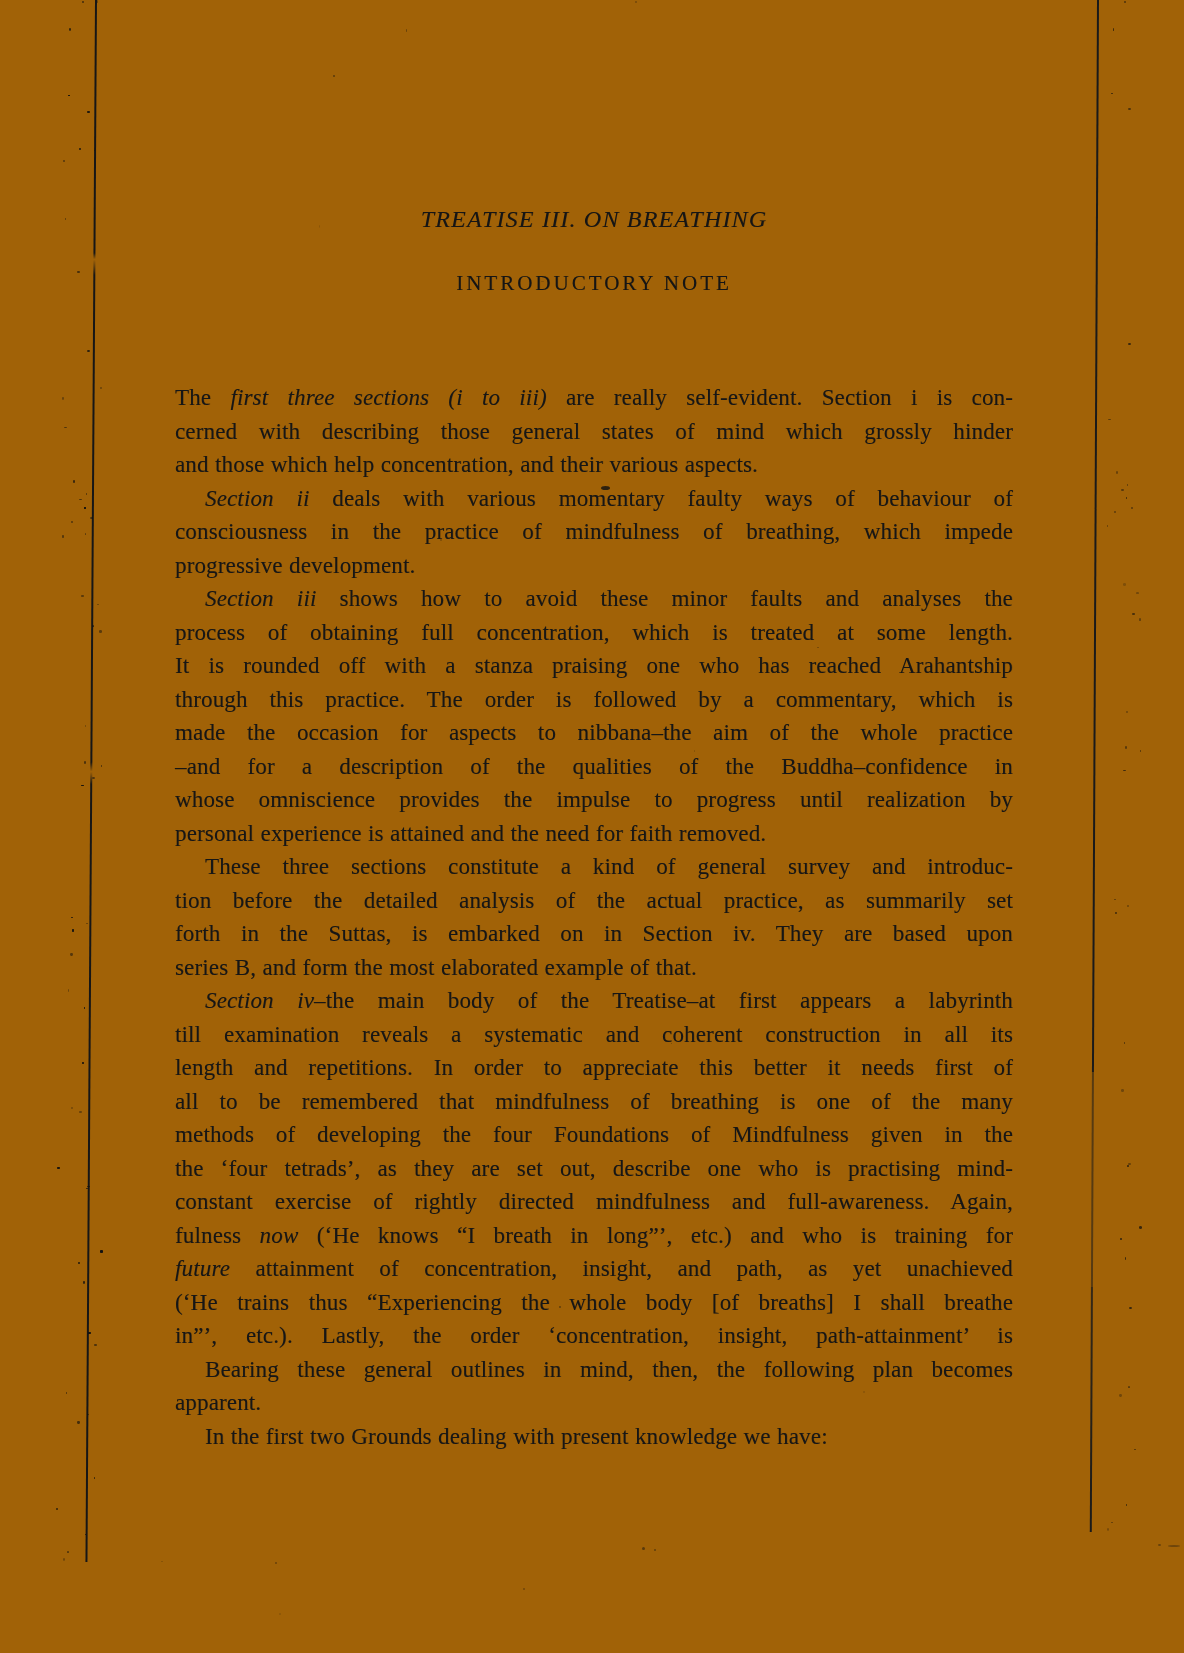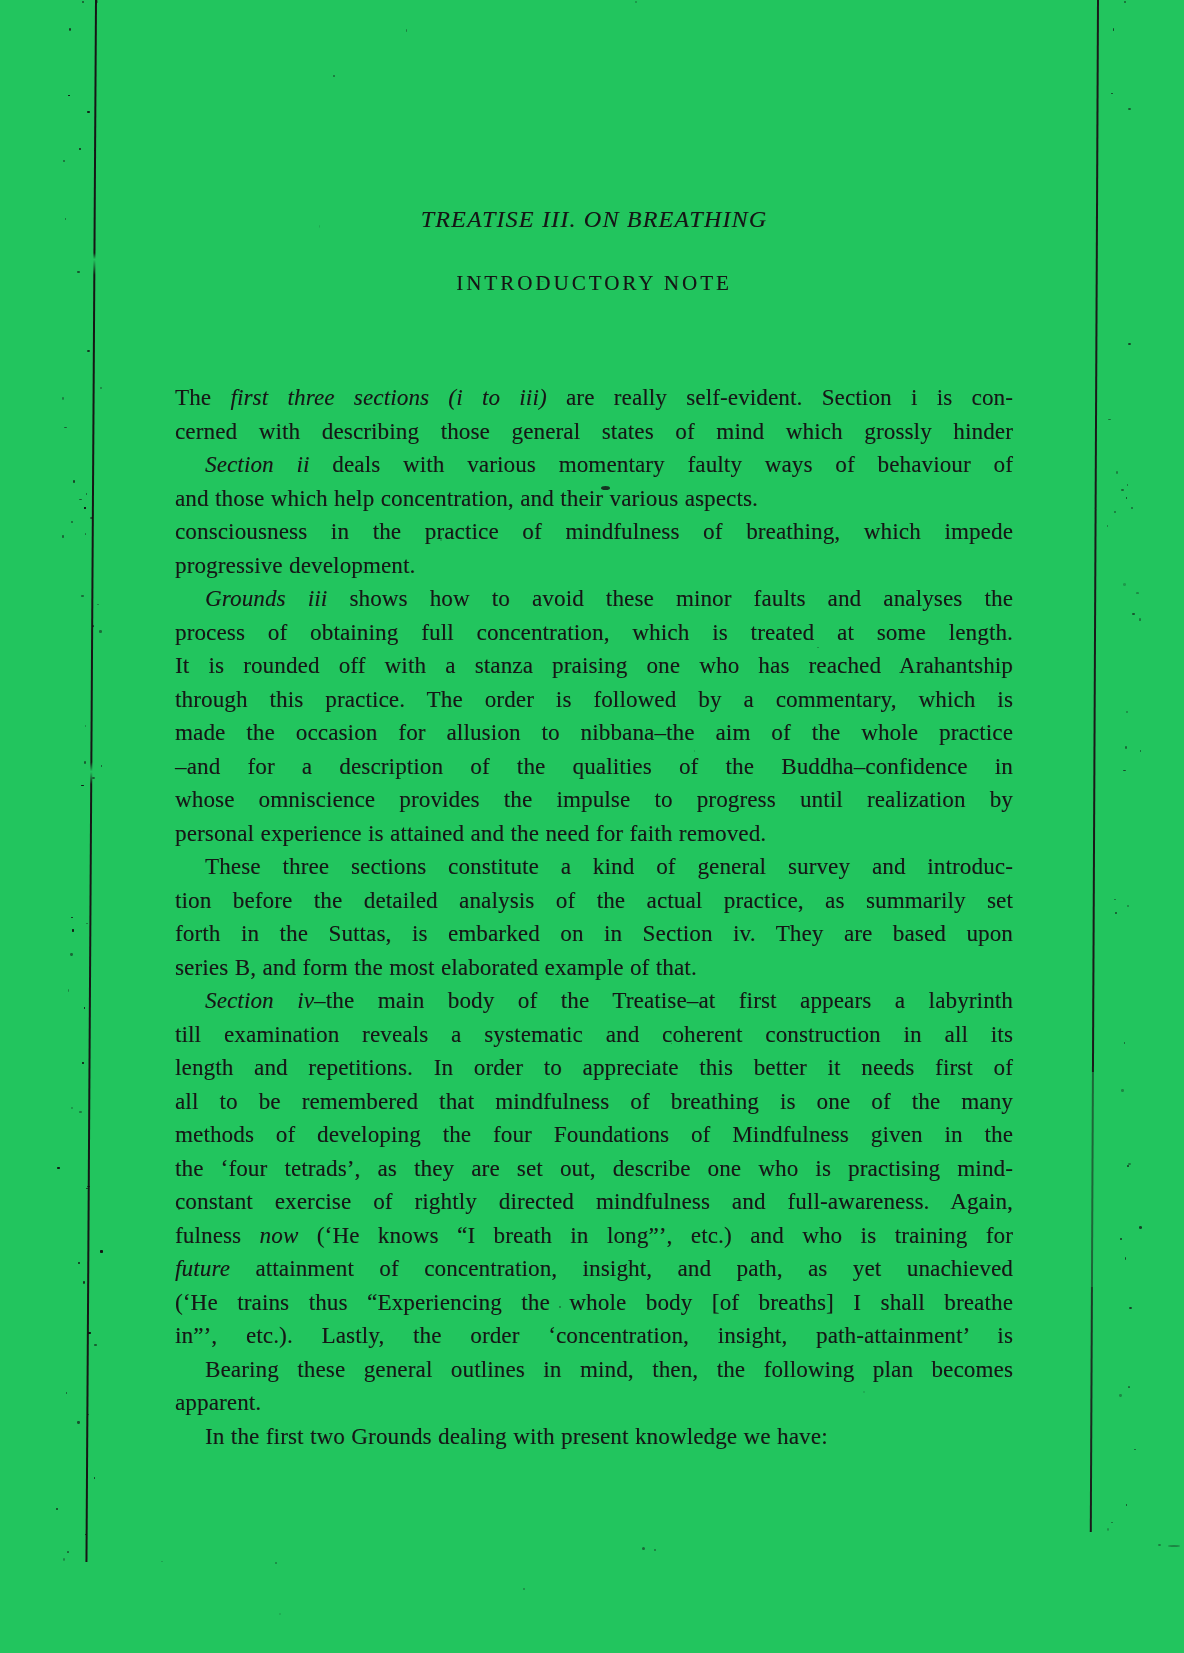--- a/index.html
+++ b/index.html
@@ -6,21 +6,21 @@
     margin: 0; padding: 0;
     width: 1184px; height: 1653px;
     background: #ffffff;
     overflow: hidden;
     position: relative;
     font-family: "Liberation Serif", serif;
   }
   #page {
     position: absolute; inset: 0;
     width: 1184px; height: 1653px;
-    background: #22c55e;
+    background: #a16207;
   }
   
   .edge-line {
     position: absolute;
     width: 2px;
     background: #1c1c1c;
     transform-origin: top left;
   }
   .edge-line.left {
     left: 95px; top: 0; height: 1562px;
@@ -95,29 +95,29 @@
 <div id="page">
   <div class="edge-line left"></div>
   <div class="edge-line right"></div>
 
   <div class="treatise-title">TREATISE III. ON BREATHING</div>
   <div class="intro-note">INTRODUCTORY NOTE</div>
 
   <div class="page-text">
       <div class="line"><span>The </span><span class="it">first three sections (i to iii)</span><span> are really self-evident. Section i is con-</span></div>
       <div class="line"><span>cerned with describing those general states of mind which grossly hinder</span></div>
+      <div class="line last"><span>and those which help concentration, and their various aspects.</span></div>
       <div class="line indent"><span class="it">Section ii</span><span> deals with various momentary faulty ways of behaviour of</span></div>
-      <div class="line last"><span>and those which help concentration, and their various aspects.</span></div>
       <div class="line"><span>consciousness in the practice of mindfulness of breathing, which impede</span></div>
       <div class="line last"><span>progressive development.</span></div>
-      <div class="line indent"><span class="it">Grounds iii</span><span> shows how to avoid these minor faults and analyses the</span></div>
+      <div class="line indent"><span class="it">Section iii</span><span> shows how to avoid these minor faults and analyses the</span></div>
       <div class="line"><span>process of obtaining full concentration, which is treated at some length.</span></div>
       <div class="line"><span>It is rounded off with a stanza praising one who has reached Arahantship</span></div>
       <div class="line"><span>through this practice. The order is followed by a commentary, which is</span></div>
-      <div class="line"><span>made the occasion for allusion to nibbana–the aim of the whole practice</span></div>
+      <div class="line"><span>made the occasion for aspects to nibbana–the aim of the whole practice</span></div>
       <div class="line"><span>–and for a description of the qualities of the Buddha–confidence in</span></div>
       <div class="line"><span>whose omniscience provides the impulse to progress until realization by</span></div>
       <div class="line last"><span>personal experience is attained and the need for faith removed.</span></div>
       <div class="line indent"><span>These three sections constitute a kind of general survey and introduc-</span></div>
       <div class="line"><span>tion before the detailed analysis of the actual practice, as summarily set</span></div>
       <div class="line"><span>forth in the Suttas, is embarked on in Section iv. They are based upon</span></div>
       <div class="line last"><span>series B, and form the most elaborated example of that.</span></div>
       <div class="line indent"><span class="it">Section iv</span><span>–the main body of the Treatise–at first appears a labyrinth</span></div>
       <div class="line"><span>till examination reveals a systematic and coherent construction in all its</span></div>
       <div class="line"><span>length and repetitions. In order to appreciate this better it needs first of</span></div>

